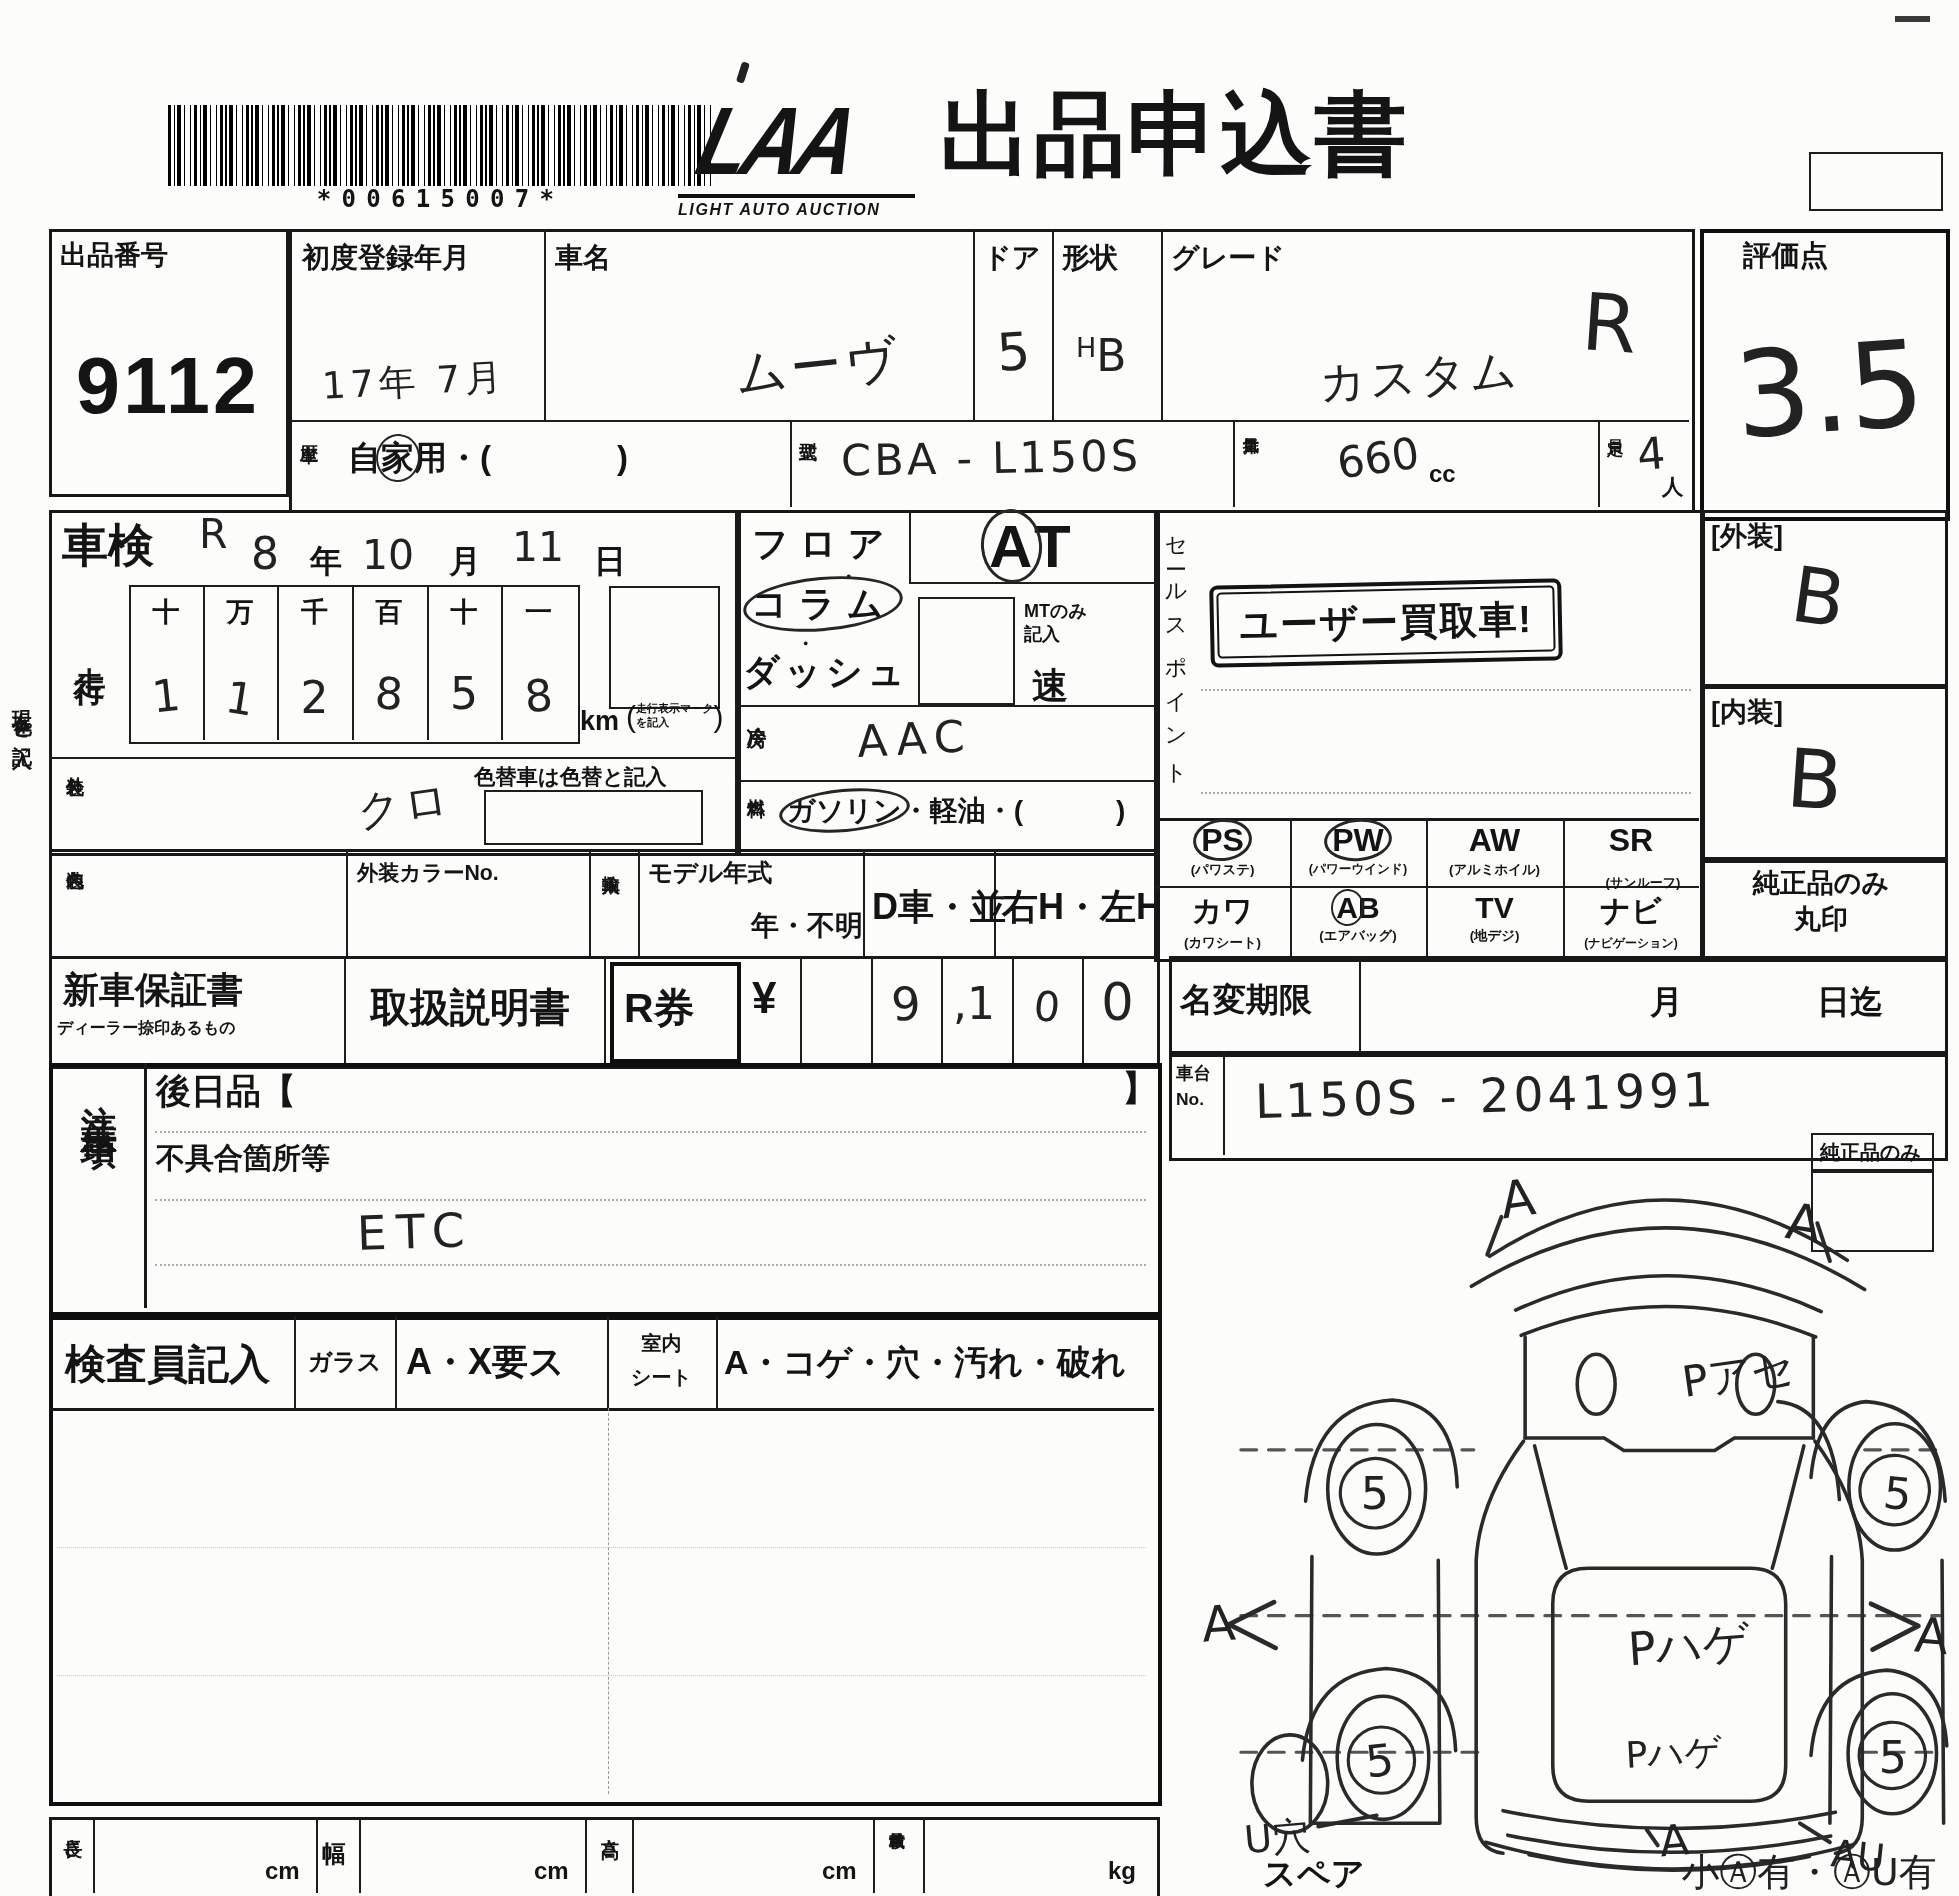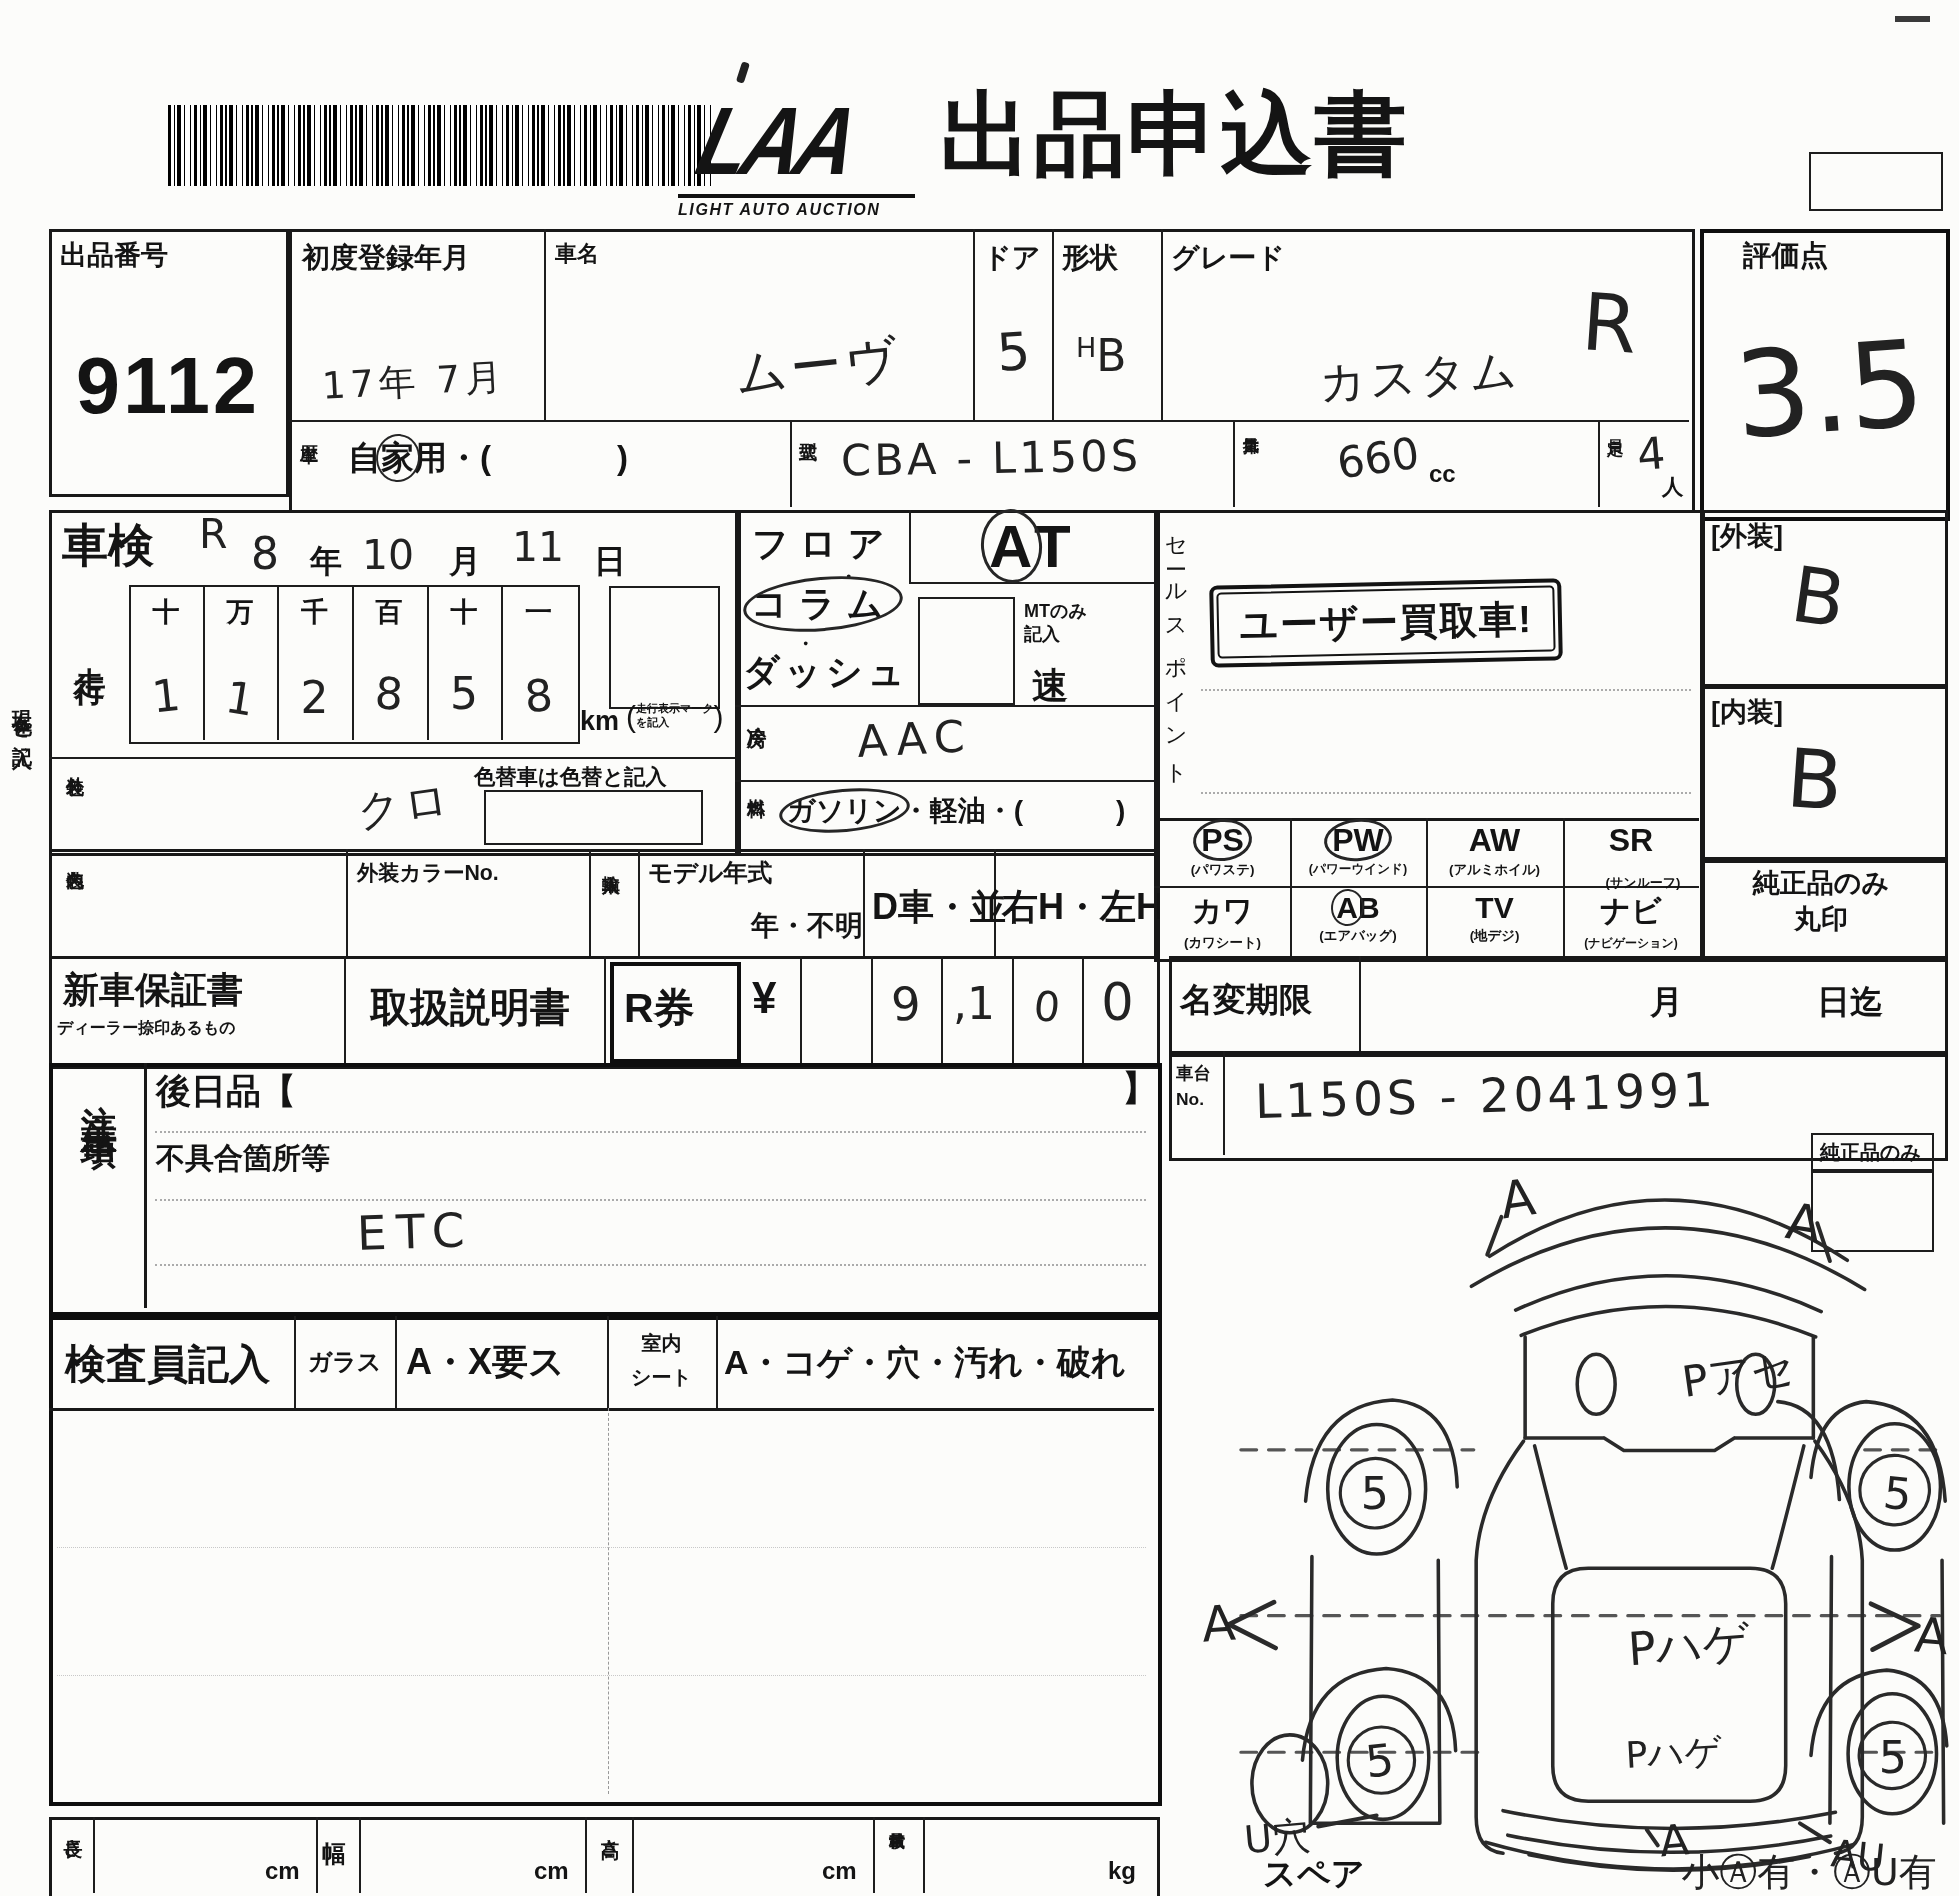--- a/index.html
+++ b/index.html
@@ -40,20 +40,21 @@
 
 <div class="page">
 
   
   <div class="abs" style="left:739px;top:62px;width:8px;height:20.5px;background:#222;transform:rotate(18deg);border-radius:3.2px;"></div>
   <div class="abs" style="left:1895px;top:16px;width:35px;height:5.5px;background:#3a3a3a;"></div>
   <div class="abs" style="left:354px;top:155px;width:3.2px;height:16px;background:#555;"></div>
 
   
   <div class="abs barcode" style="left:168px;top:105px;width:545px;height:81px;"></div>
+  <div class="abs" style="left:168px;top:185px;width:545px;text-align:center;font-family:'DejaVu Sans Mono',monospace;font-size:24px;font-weight:bold;letter-spacing:10.3px;">*00615007*</div>
 
   <div class="abs laa" style="left:689px;top:93px;">LAA</div>
   <div class="abs" style="left:678px;top:194px;width:237px;border-top:4px solid #111;padding-top:3.2px;font-size:16px;font-weight:900;font-style:italic;letter-spacing:1.6px;">LIGHT AUTO AUCTION</div>
   <div class="abs lbl" style="left:940px;top:73px;font-size:92px;font-weight:900;letter-spacing:1.6px;">出品申込書</div>
   <div class="bx3" style="left:1809px;top:152px;width:130px;height:55px;"></div>
 
   
   <div class="abs vt" style="left:9.5px;top:694px;font-size:20px;font-weight:bold;letter-spacing:3.2px;">現在色を記入→</div>
 
   
@@ -68,21 +69,21 @@
   <div class="vline" style="left:1052px;top:229px;height:191px;"></div>
   <div class="vline" style="left:1161px;top:229px;height:191px;"></div>
   <div class="hline" style="left:289px;top:420px;width:1400px;"></div>
   <div class="vline" style="left:790px;top:420px;height:87px;"></div>
   <div class="vline" style="left:1233px;top:420px;height:87px;"></div>
   <div class="vline" style="left:1598px;top:420px;height:87px;"></div>
 
   <div class="abs lbl" style="left:302px;top:239px;font-size:28px;">初度登録年月</div>
   <div class="abs hw" style="left:322px;top:357px;font-size:37px;transform:rotate(-3deg);letter-spacing:4.7px;">17年 7月</div>
 
-  <div class="abs lbl" style="left:555px;top:239px;font-size:22px;">車名</div>
+  <div class="abs lbl" style="left:555px;top:239px;font-size:28px;">車名</div>
   <div class="abs hw" style="left:735px;top:332px;font-size:51px;transform:rotate(-6deg);letter-spacing:3.2px;">ムーヴ</div>
 
   <div class="abs lbl" style="left:983px;top:239px;font-size:28px;">ドア</div>
   <div class="abs hw" style="left:997px;top:322px;font-size:52px;transform:rotate(-4deg);">5</div>
 
   <div class="abs lbl" style="left:1062px;top:239px;font-size:28px;">形状</div>
   <div class="abs hw shape-val" style="left:1076px;top:330px;font-size:44px;">HB</div>
 
   <div class="abs lbl" style="left:1171px;top:239px;font-size:28px;">グレード</div>
   <div class="abs hw" style="left:1319px;top:346px;font-size:46px;transform:rotate(-4deg);letter-spacing:3.2px;">カスタム</div>

